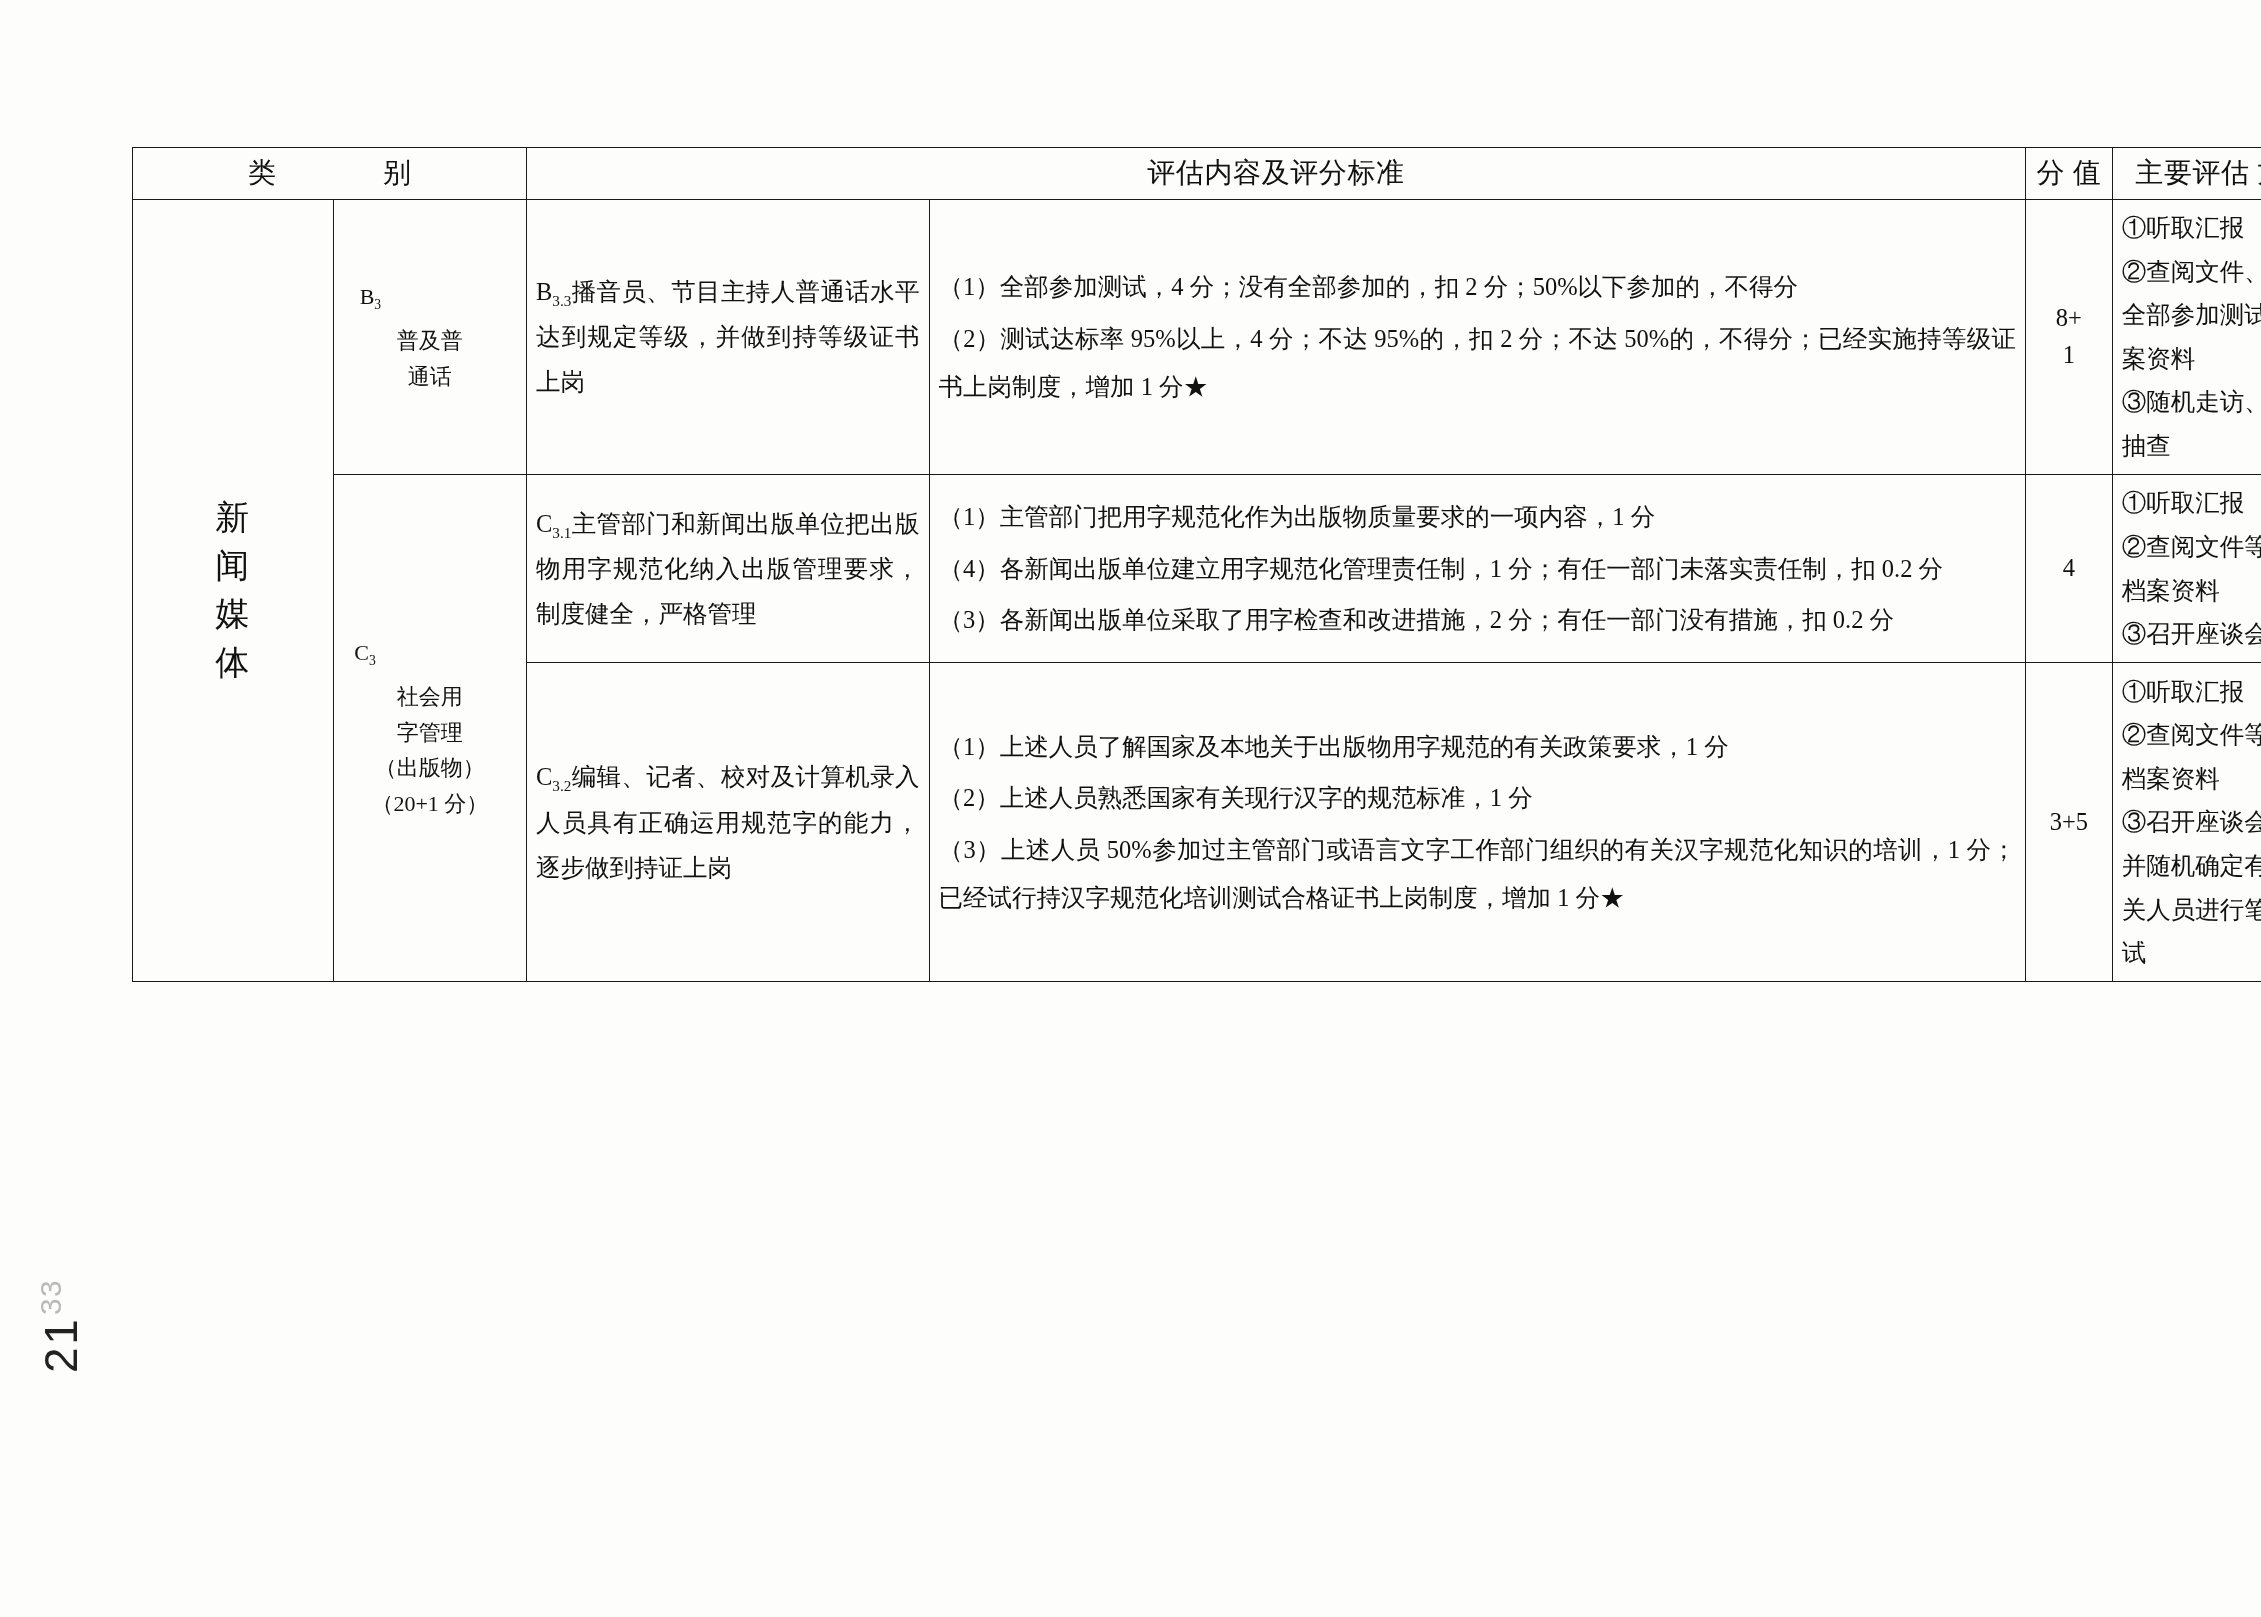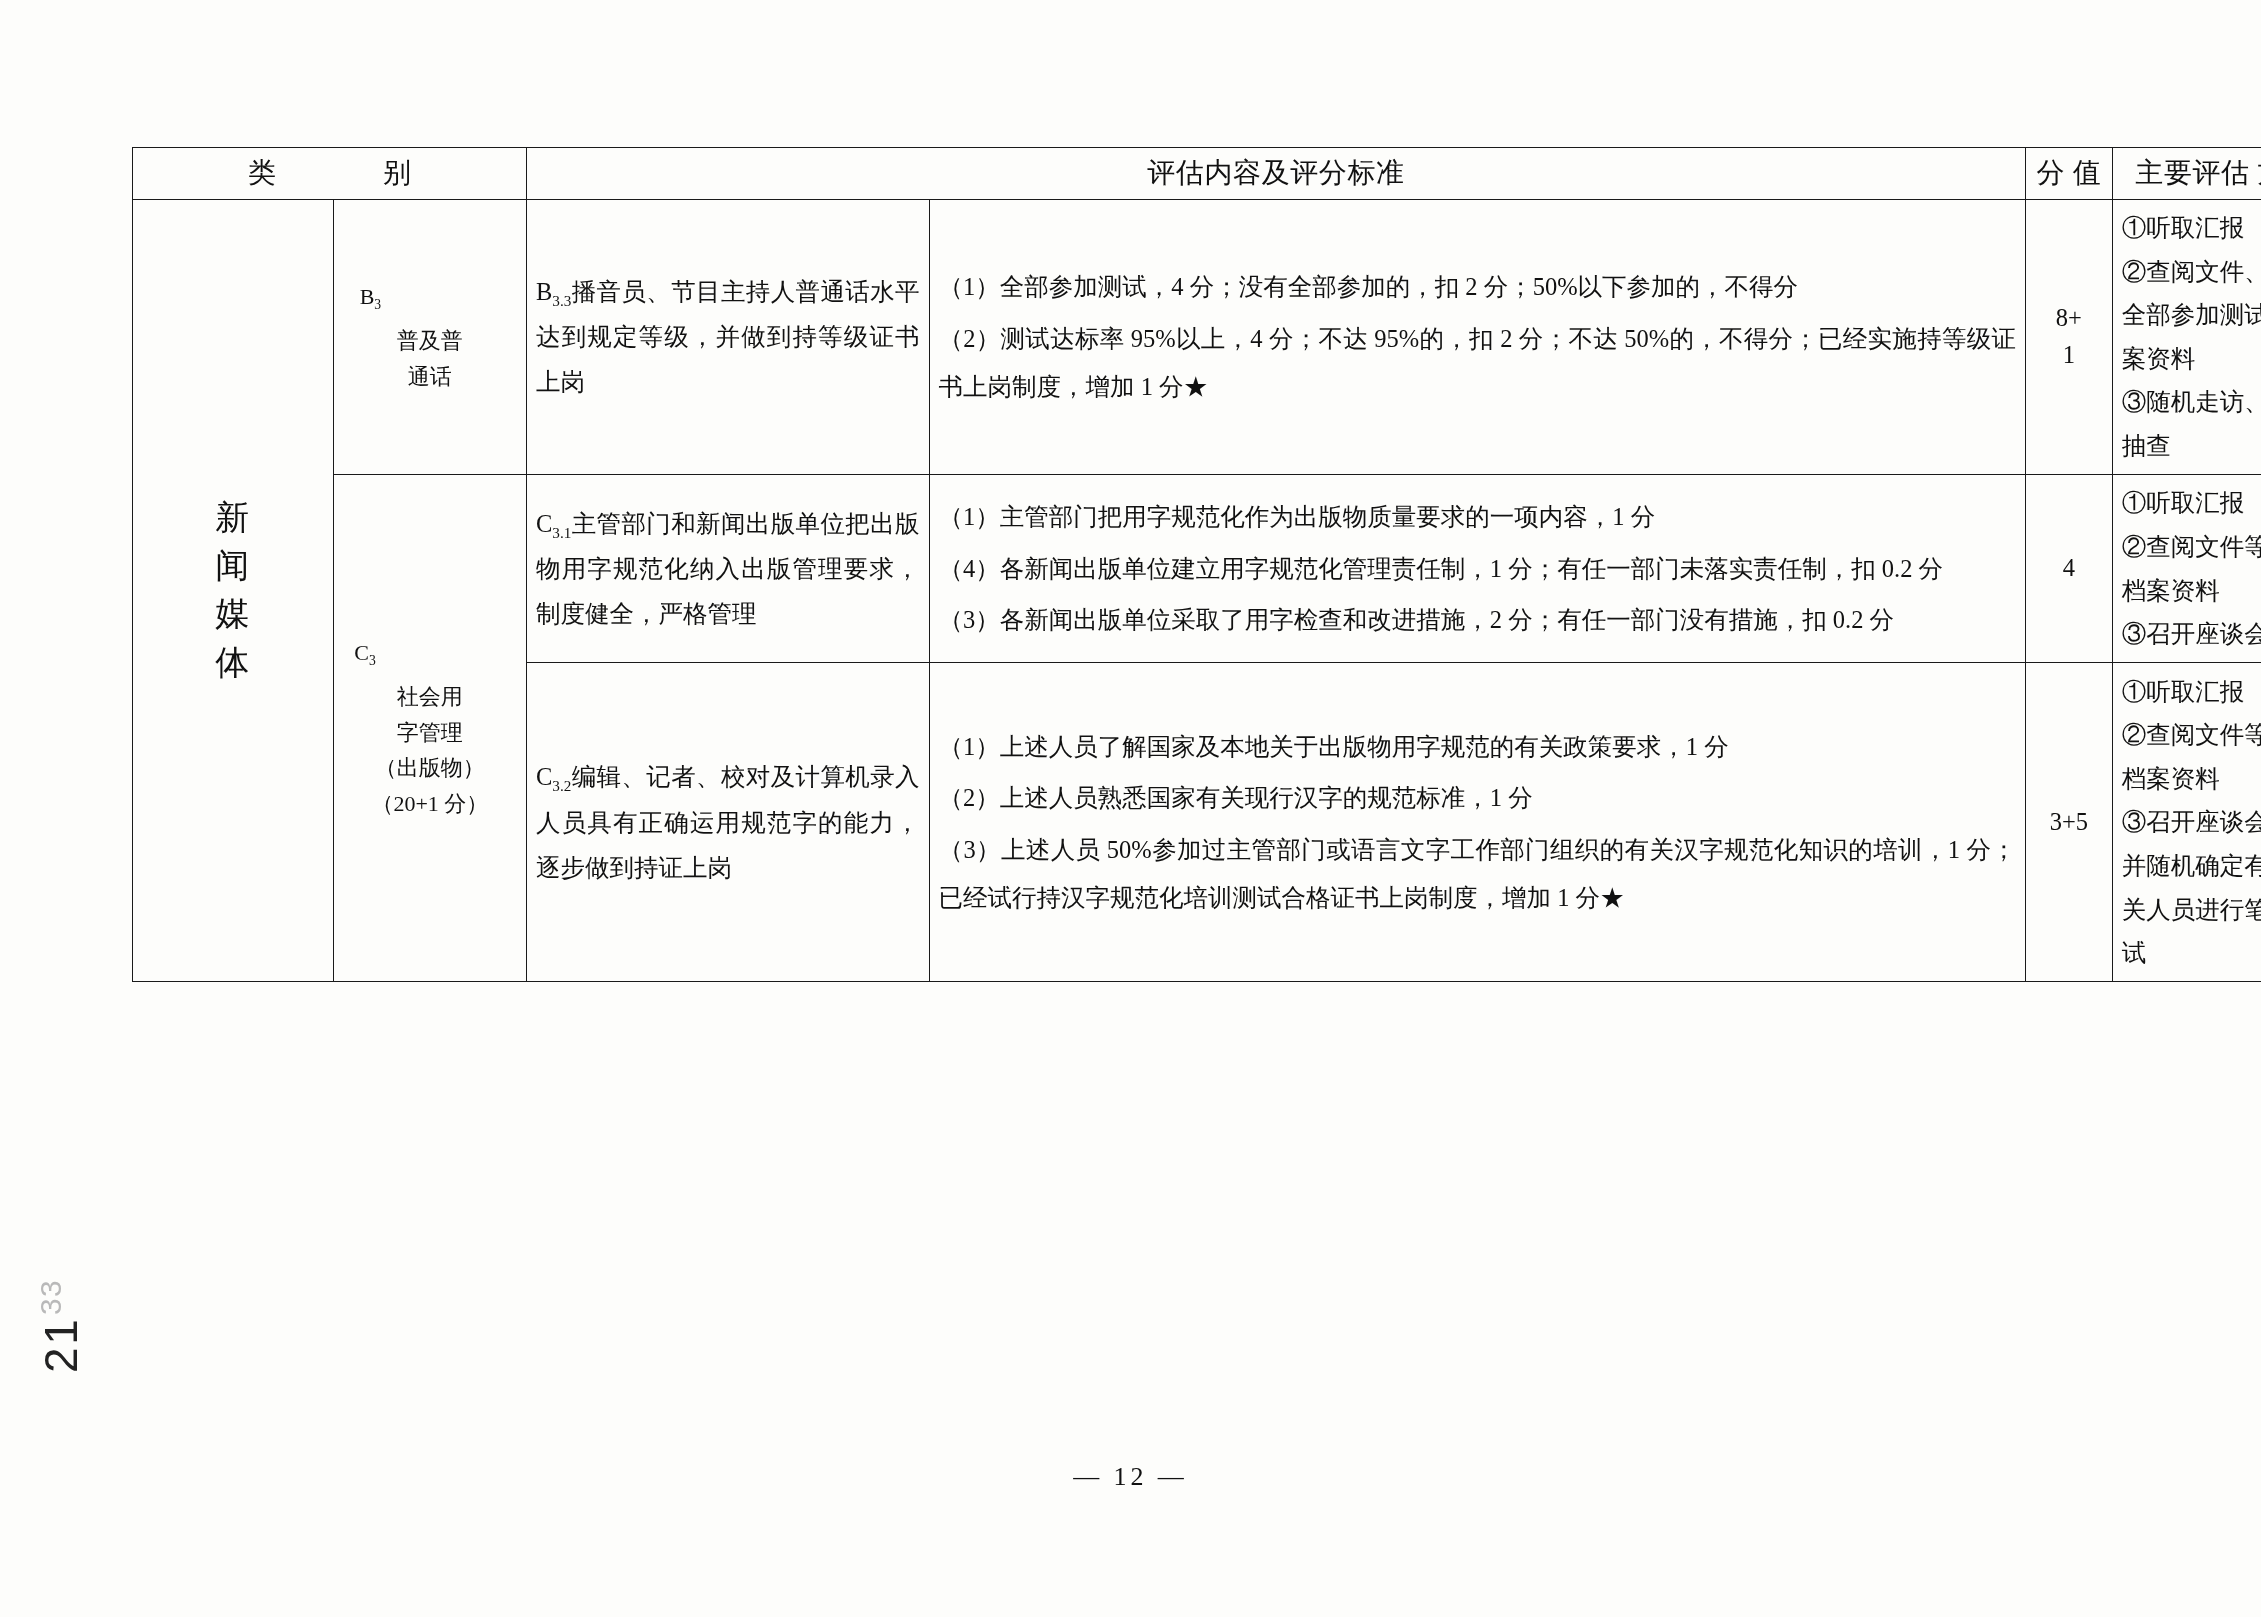--- a/index.html
+++ b/index.html
@@ -298,18 +298,17 @@
             <p>③召开座谈会</p>
             <p>并随机确定有</p>
             <p>关人员进行笔</p>
             <p>试</p>
           </td>
         </tr>
       </tbody>
     </table>
   </div>
 
-  <div id="footer-page">— 12 —</div>
   <div id="side-number-faint">33</div>
   <div id="side-number">21</div>
 
 </div>
 
 
 </body></html>

